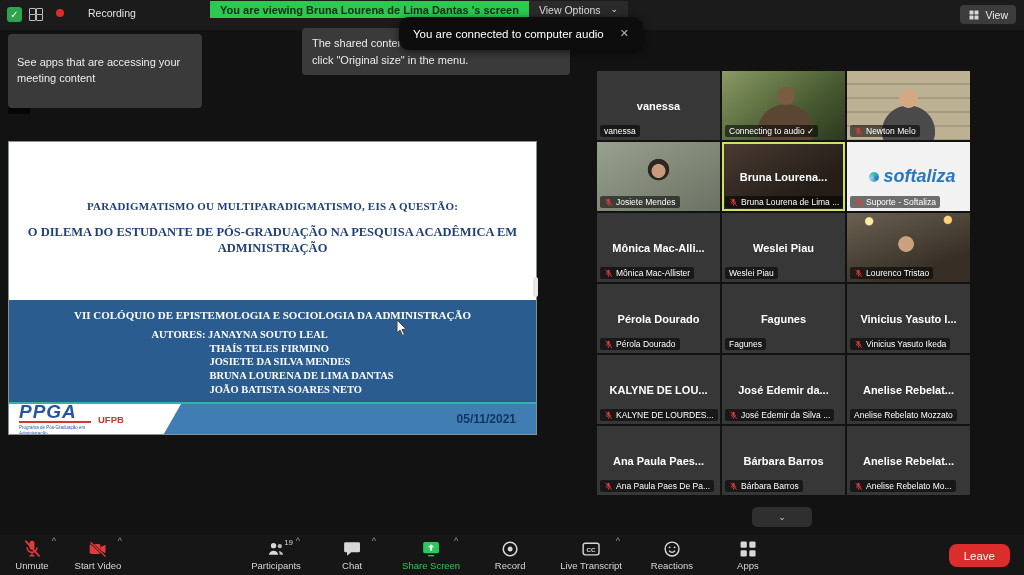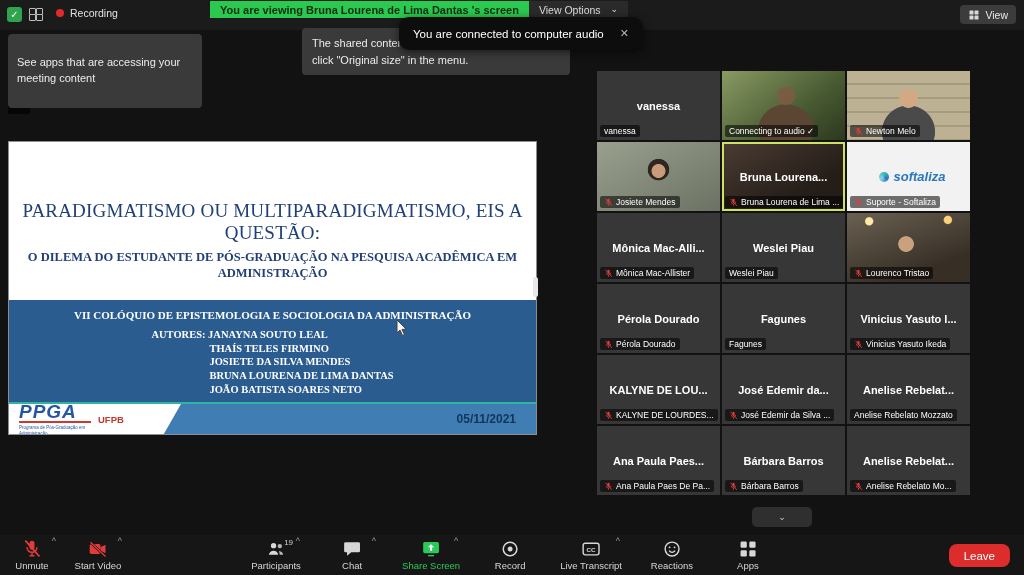--- a/index.html
+++ b/index.html
@@ -6,21 +6,21 @@
   .screen{position:relative;width:1024px;height:575px;background:#121212;overflow:hidden;
           font-family:"Liberation Sans",sans-serif;color:#e8e8e8;}
 
   
   .topbar{position:absolute;left:0;top:0;right:0;height:30px;background:#1b1b1b;z-index:4;}
   .shield{position:absolute;left:7px;top:7px;width:15px;height:15px;background:#2ea44f;border-radius:3px;
           color:#fff;font-size:10px;display:flex;align-items:center;justify-content:center;}
   .gallery-ic{position:absolute;left:29px;top:8px;width:14px;height:13px;}
   .gallery-ic div{position:absolute;width:5px;height:5px;border:1px solid #bdbdbd;border-radius:1px;}
   .gallery-ic .b{left:0;top:0}.gallery-ic .c{right:0;top:0}.gallery-ic .d{left:0;bottom:0}.gallery-ic .e{right:0;bottom:0}
-  .rec{position:absolute;left:56px;top:7px;display:flex;align-items:center;gap:6px;font-size:10.5px;color:#e3e3e3;}
+  .rec{position:absolute;left:56px;top:7px;display:flex;align-items:center;gap:24px;font-size:10.5px;color:#e3e3e3;}
   .rec-dot{width:8px;height:8px;border-radius:50%;background:#e02b2b;}
   .banner-wrap{position:absolute;left:210px;top:1px;display:flex;height:17px;z-index:5;}
   .banner{background:#2bc94f;color:#0c2d12;font-size:11px;font-weight:bold;display:flex;align-items:center;padding:0 10px;}
   .view-options{background:#2e2e2ecc;color:#dcdcdc;font-size:10.5px;display:flex;align-items:center;gap:10px;padding:0 10px;}
   .view-btn{position:absolute;right:8px;top:5px;height:19px;background:#3c3c3c;border-radius:4px;color:#e8e8e8;
             font-size:10.5px;display:flex;align-items:center;gap:5px;padding:0 8px;}
   .chev-down{font-size:9px;color:inherit;line-height:1;}
 
   
   .tooltip{position:absolute;left:8px;top:34px;width:176px;background:#3a3a3a;border-radius:4px;color:#ececec;
@@ -30,21 +30,21 @@
          font-size:11px;line-height:1.5;padding:7px 10px;z-index:5;}
   .toast{position:absolute;left:399px;top:17px;height:33px;background:#0d0d0d;border-radius:10px;display:flex;
          align-items:center;gap:16px;padding:0 14px;color:#fff;font-size:11.5px;z-index:7;box-shadow:0 2px 8px rgba(0,0,0,.6);}
   .toast-close{color:#b5b5b5;font-size:11px;cursor:default;}
 
   
   .stage{position:absolute;left:0;top:30px;right:0;bottom:40px;background:#121212;}
   .slide{position:absolute;left:8px;top:111px;width:527px;height:292px;background:#ffffff;border:1px solid #8a8f94;
          font-family:"Liberation Serif",serif;overflow:hidden;}
   .slide-title{position:absolute;top:58px;left:12px;right:12px;text-align:center;color:#1f3f77;}
-  .t1{font-size:19px;font-weight:normal;margin-bottom:6px;letter-spacing:.2px;}
+  .t1{font-size:11px;font-weight:bold;margin-bottom:13px;letter-spacing:.2px;}
   .t2,.t3{font-size:12.5px;font-weight:bold;line-height:1.25;}
   .slide-blue{position:absolute;left:0;right:0;top:158px;bottom:0;background:#2b5c8f;color:#fff;}
   .event{margin-top:9px;text-align:center;font-size:11px;font-weight:bold;}
   .authors{width:max-content;margin:7px auto 0;font-size:10.5px;font-weight:bold;line-height:1.3;}
   .author-line{padding-left:58px;}
   .slide-strip{position:absolute;left:0;right:0;bottom:0;height:30px;background:#3f7db2;border-top:2px solid #2fb3a3;}
   .logo-block{position:absolute;left:0;top:0;bottom:0;width:162px;background:#fff;
               clip-path:polygon(0 0,100% 0,90% 100%,0 100%);display:flex;align-items:center;gap:7px;padding-left:10px;
               font-family:"Liberation Sans",sans-serif;}
   .ppga{font-style:italic;font-weight:bold;font-size:19px;color:#2456a4;letter-spacing:1px;border-bottom:2px solid #cc3a2e;line-height:1;}
@@ -77,21 +77,21 @@
       radial-gradient(circle at 50% 42%, #c79b7c 0 9%, rgba(0,0,0,0) 10%),
       radial-gradient(circle at 50% 40%, #2e2620 0 14%, rgba(0,0,0,0) 15%),
       linear-gradient(150deg,#9aa08e,#6c7263);}
   .k-video-dark{background:linear-gradient(150deg,#4b3c33,#241d18 70%);}
   .k-video-man{background:
       radial-gradient(circle at 48% 45%, #caa17e 0 10%, rgba(0,0,0,0) 11%),
       radial-gradient(circle at 18% 12%, #ffe9a8 0 3%, rgba(0,0,0,0) 4%),
       radial-gradient(circle at 82% 10%, #ffd27a 0 3%, rgba(0,0,0,0) 4%),
       linear-gradient(160deg,#6a6152,#372f26 75%);}
   .k-logo{background:#f2f2f2;}
-  .k-logo .tile-center{color:#2a77c0;font-style:italic;font-size:13px;margin-left:8px;}
+  .k-logo .tile-center{color:#2a77c0;font-style:italic;font-size:18px;margin-left:8px;}
   .k-logo .tile-center::before{content:"";width:10px;height:10px;border-radius:50%;margin-right:4px;
       background:conic-gradient(#35c0b0,#2a77c0,#8ed0e8,#35c0b0);}
   .grid-collapse{position:absolute;left:752px;top:477px;width:60px;height:20px;background:#2f2f2f;border-radius:5px;
       display:flex;align-items:center;justify-content:center;color:#c9c9c9;font-size:11px;}
 
   
   .toolbar{position:absolute;left:0;right:0;bottom:0;height:40px;background:#161616;z-index:4;}
   .tb-left{position:absolute;left:6px;top:0;height:40px;display:flex;gap:14px;}
   .tb-center{position:absolute;left:50%;top:0;transform:translateX(-50%);height:40px;display:flex;gap:24px;}
   .tb-item{position:relative;display:flex;flex-direction:column;align-items:center;justify-content:center;

